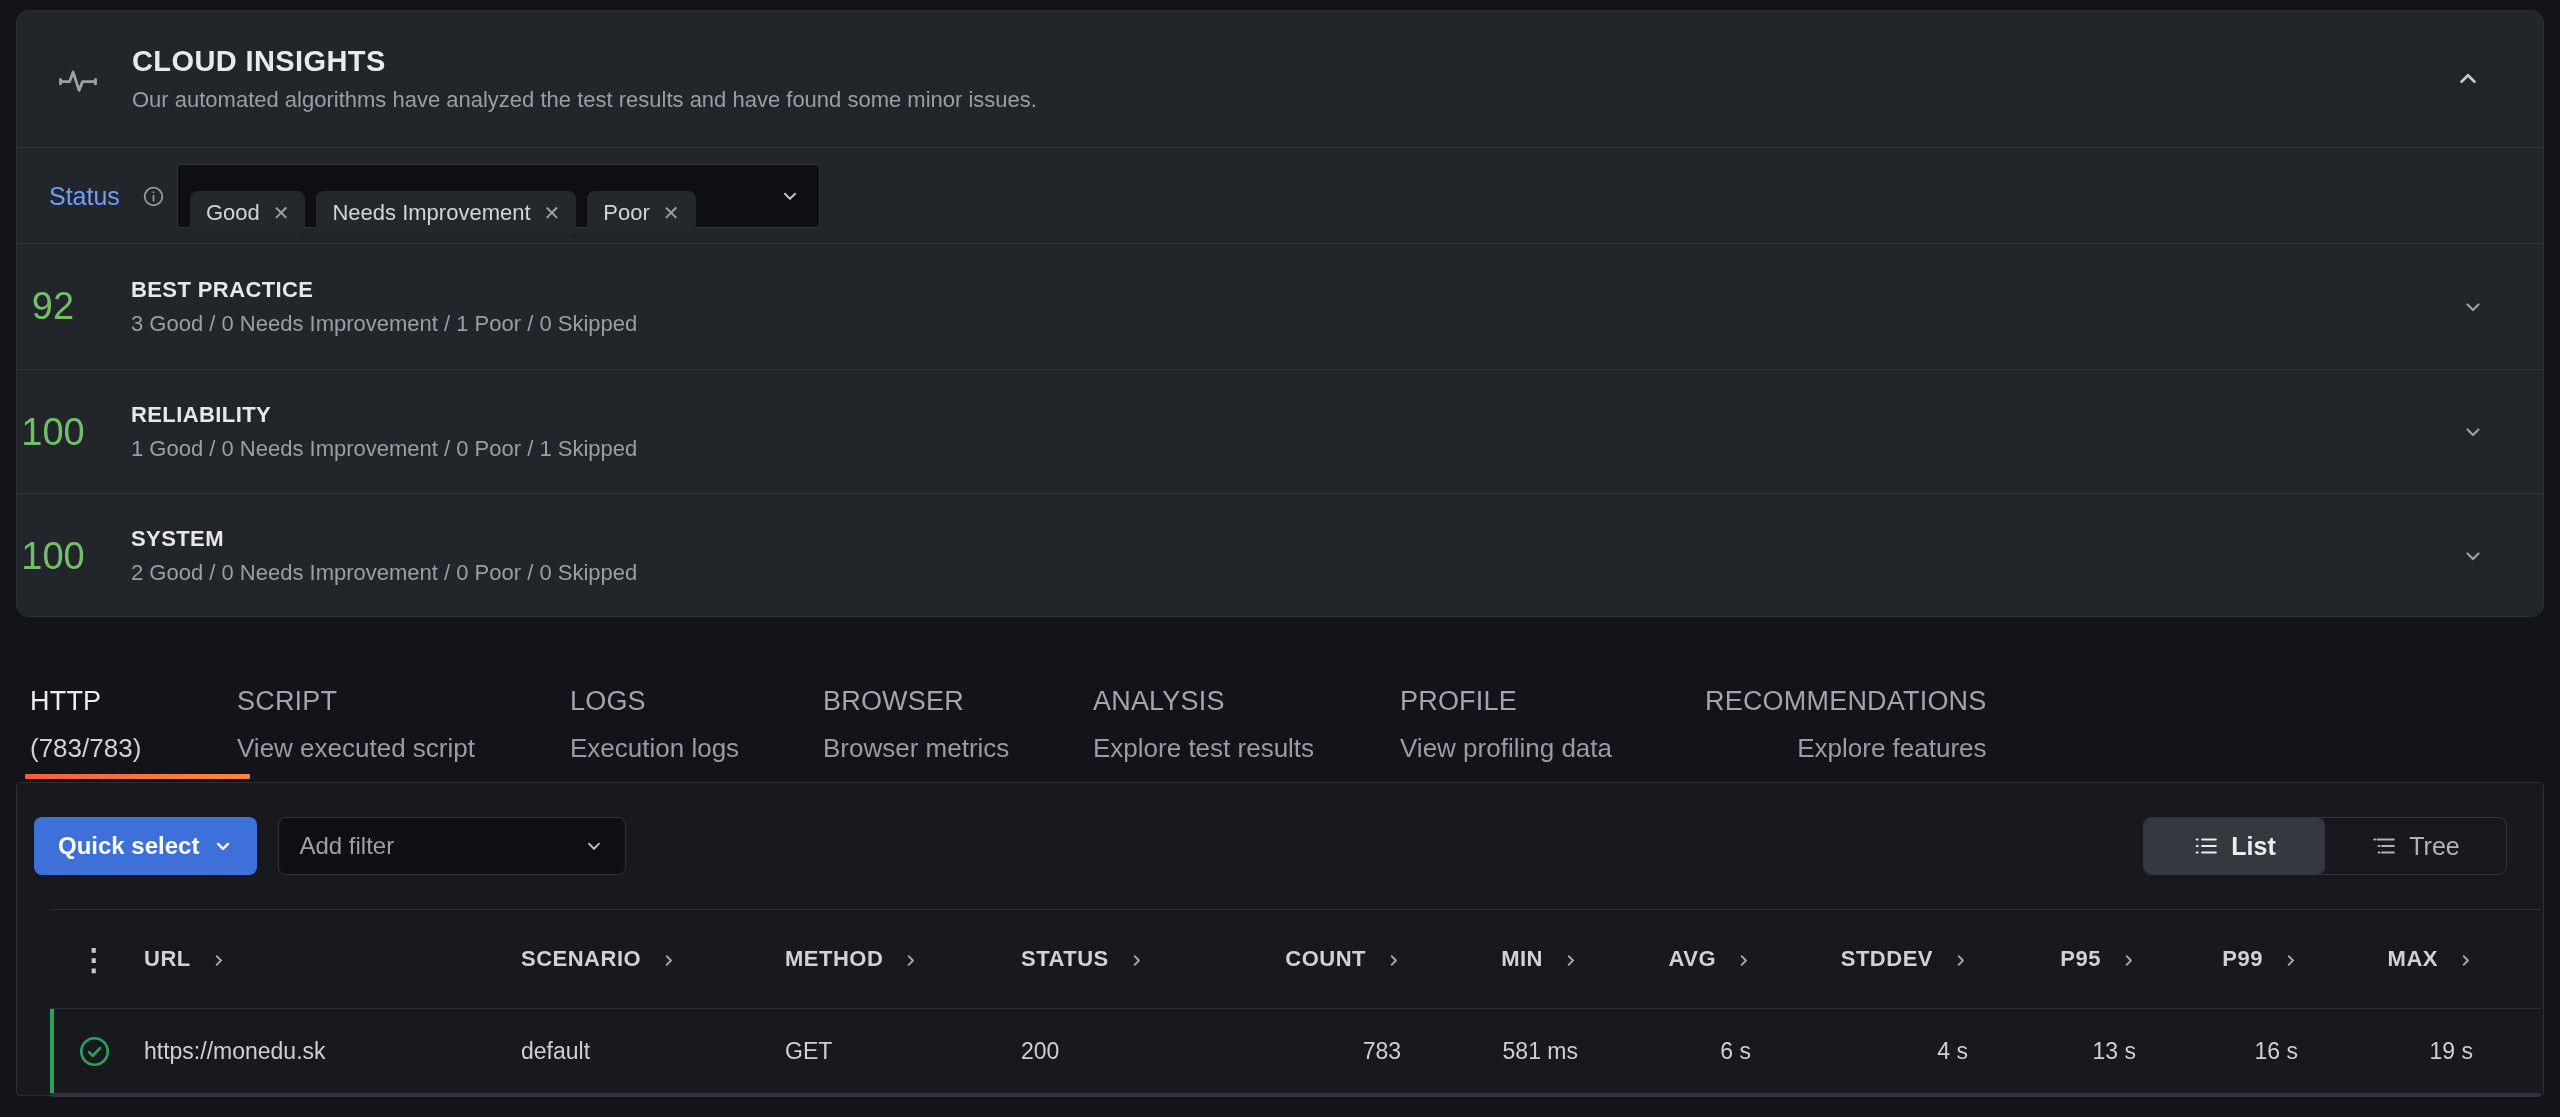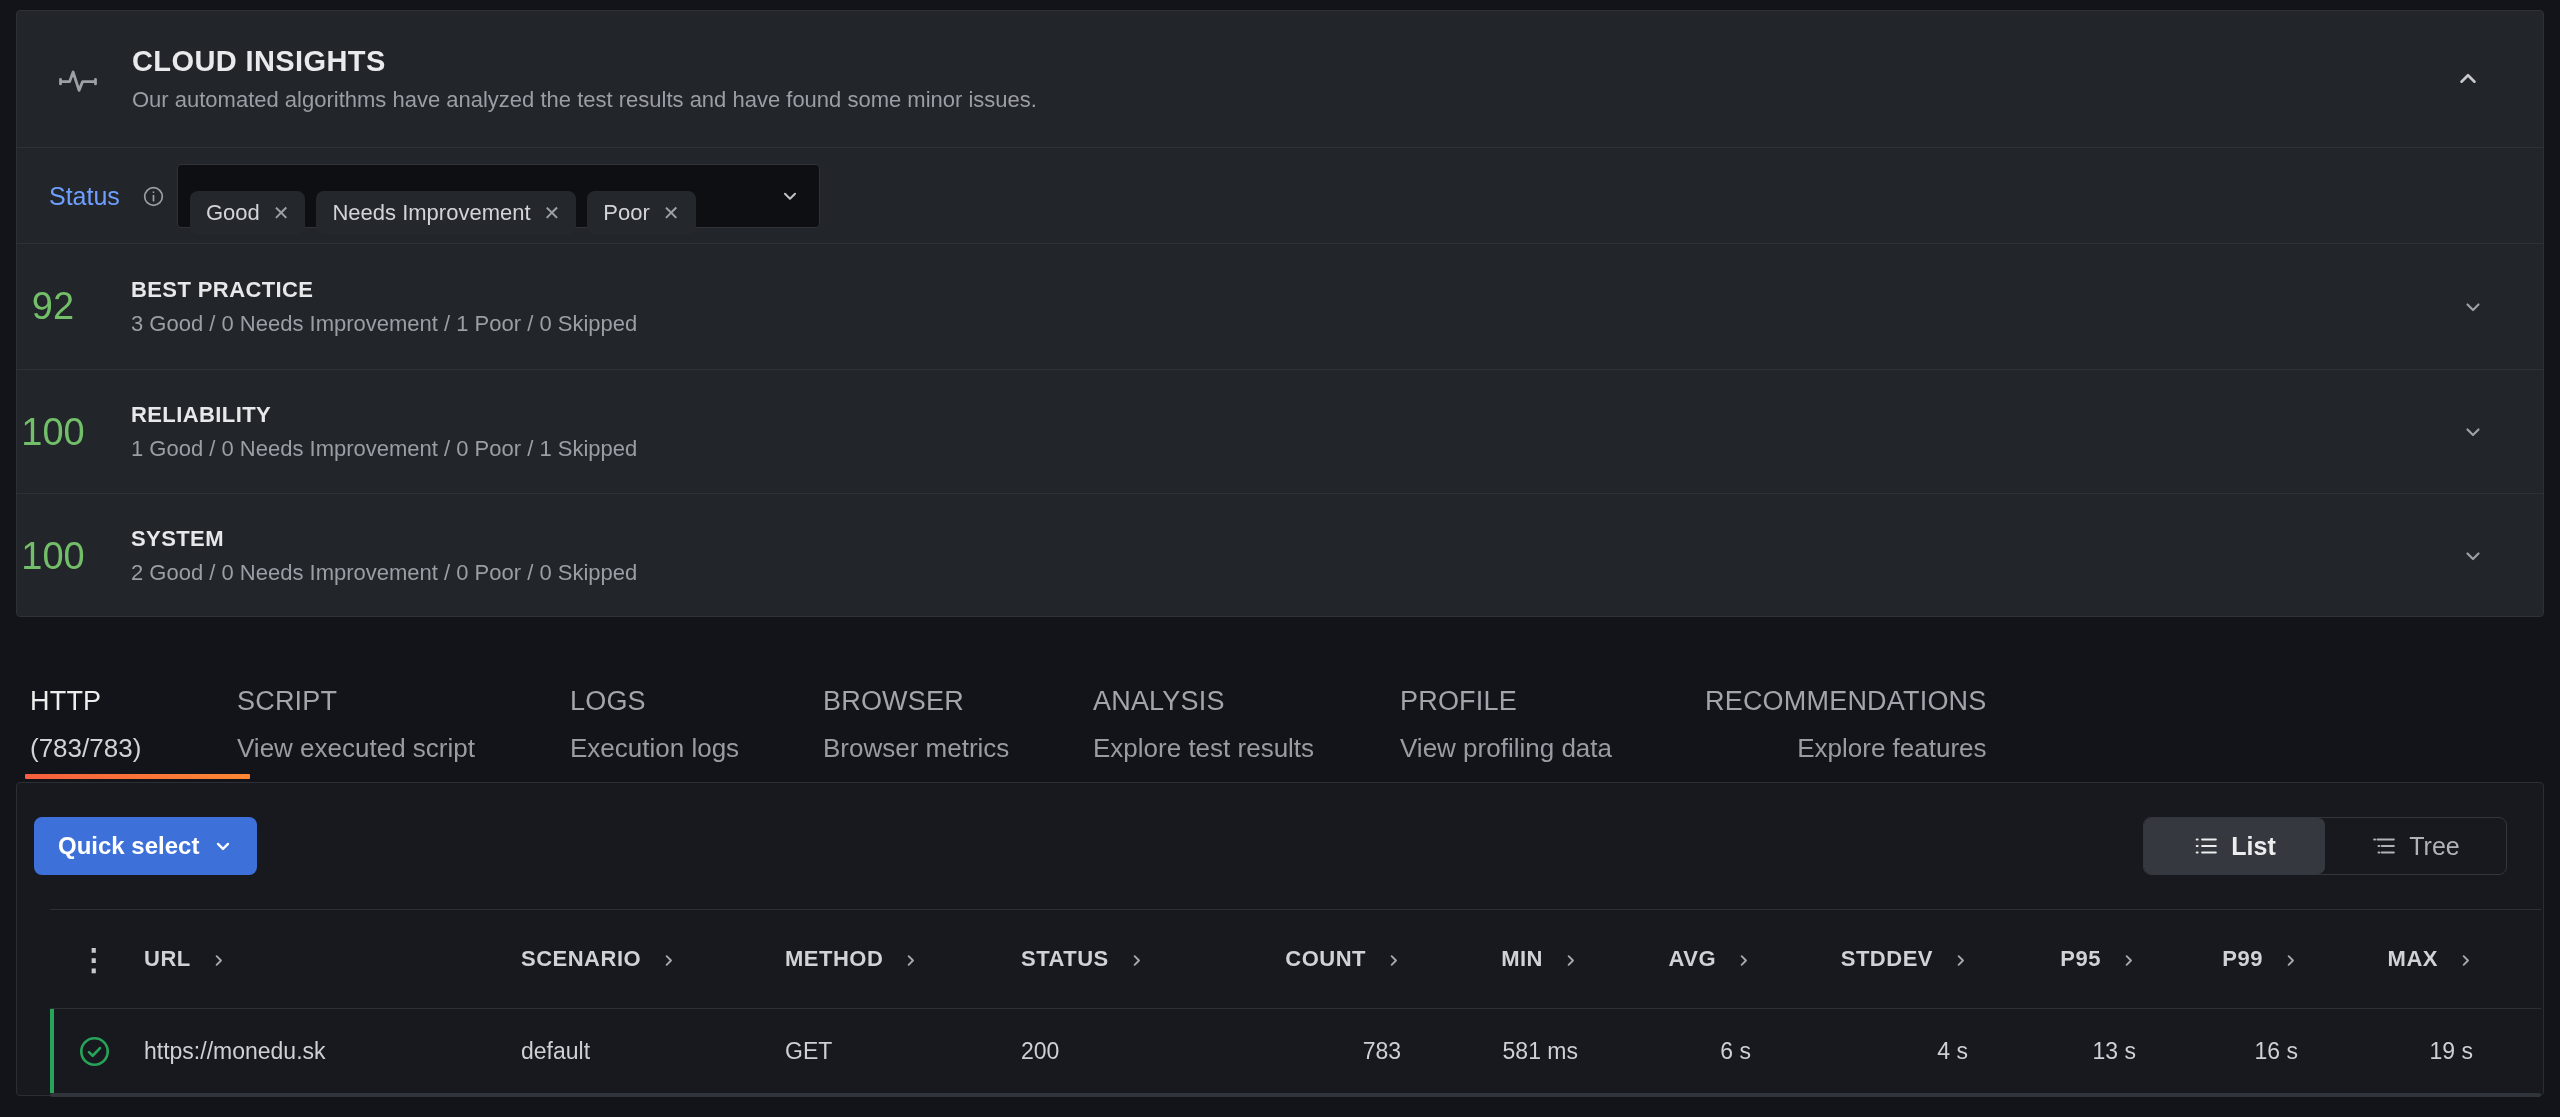--- a/index.html
+++ b/index.html
@@ -8,21 +8,21 @@
     position:relative; width:2560px; height:1117px;
     background:#121419; overflow:hidden;
     font-family:"Liberation Sans", sans-serif;
     -webkit-font-smoothing:antialiased;
   }
   svg { display:block; }
 
   
   .insights {
     position:absolute; left:16px; top:10px; width:2528px; height:607px;
-    background:#22252a; border:1px solid #2e3136; border-radius:4px;
+    background:#22252a; border:1px solid #2e3136; border-radius:13px;
   }
   .ip-header {
     position:absolute; left:0; right:0; top:0; height:137px;
     display:flex; align-items:center; border-bottom:1px solid #2e3136;
   }
   .pulse-wrap { margin-left:40px; color:#9da0a5; }
   .ip-titles { margin-left:33px; }
   .ip-title { font-size:29px; font-weight:700; color:#e9eaec; letter-spacing:0.4px; }
   .ip-sub { font-size:22px; color:#9b9ea4; margin-top:9px; }
   .collapse-btn {
@@ -262,20 +262,28 @@
   <section class="results">
     <div class="toolbar">
       <button class="quick-select">
         <span>Quick select</span>
         <span>
           <svg width="20" height="20" viewBox="0 0 24 24" fill="none" stroke="currentColor" stroke-width="2.8" stroke-linecap="round" stroke-linejoin="round">
             <polyline points="6,9.5 12,15.5 18,9.5"></polyline>
           </svg>
         </span>
       </button>
+      <div class="add-filter">
+        <span>Add filter</span>
+        <span class="af-chevron">
+          <svg width="22" height="22" viewBox="0 0 24 24" fill="none" stroke="currentColor" stroke-width="2" stroke-linecap="round" stroke-linejoin="round">
+            <polyline points="6.5,9.5 12,15 17.5,9.5"></polyline>
+          </svg>
+        </span>
+      </div>
       <div class="segmented">
         <div class="segment active">
           <span class="seg-icon">
             <svg width="26" height="26" viewBox="0 0 24 24" fill="none" stroke="currentColor" stroke-width="2" stroke-linecap="round">
               <line x1="8.5" y1="6" x2="21" y2="6"></line>
                 <line x1="8.5" y1="12" x2="21" y2="12"></line>
                 <line x1="8.5" y1="18" x2="21" y2="18"></line>
               <line x1="3.5" y1="6" x2="4.2" y2="6"></line>
                 <line x1="3.5" y1="12" x2="4.2" y2="12"></line>
                 <line x1="3.5" y1="18" x2="4.2" y2="18"></line>

